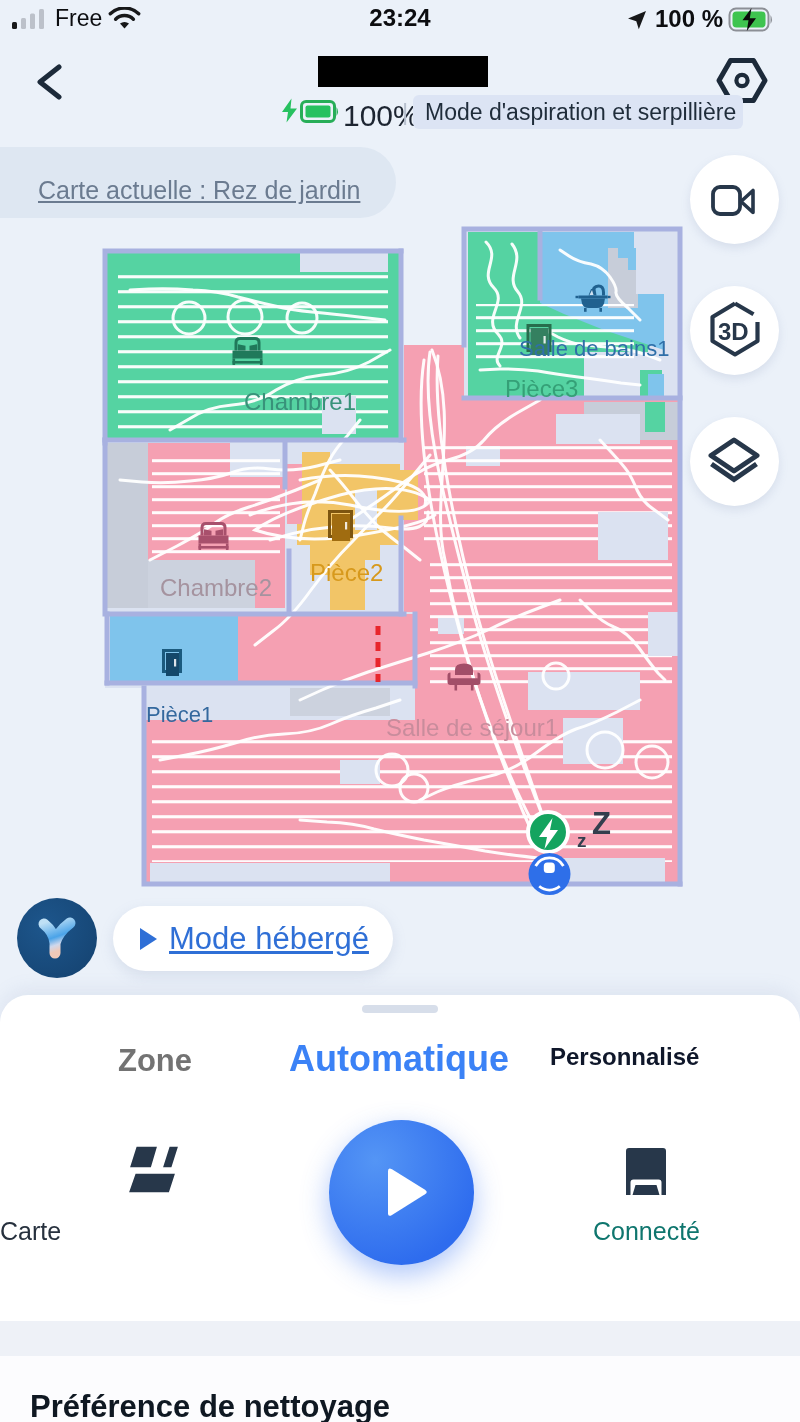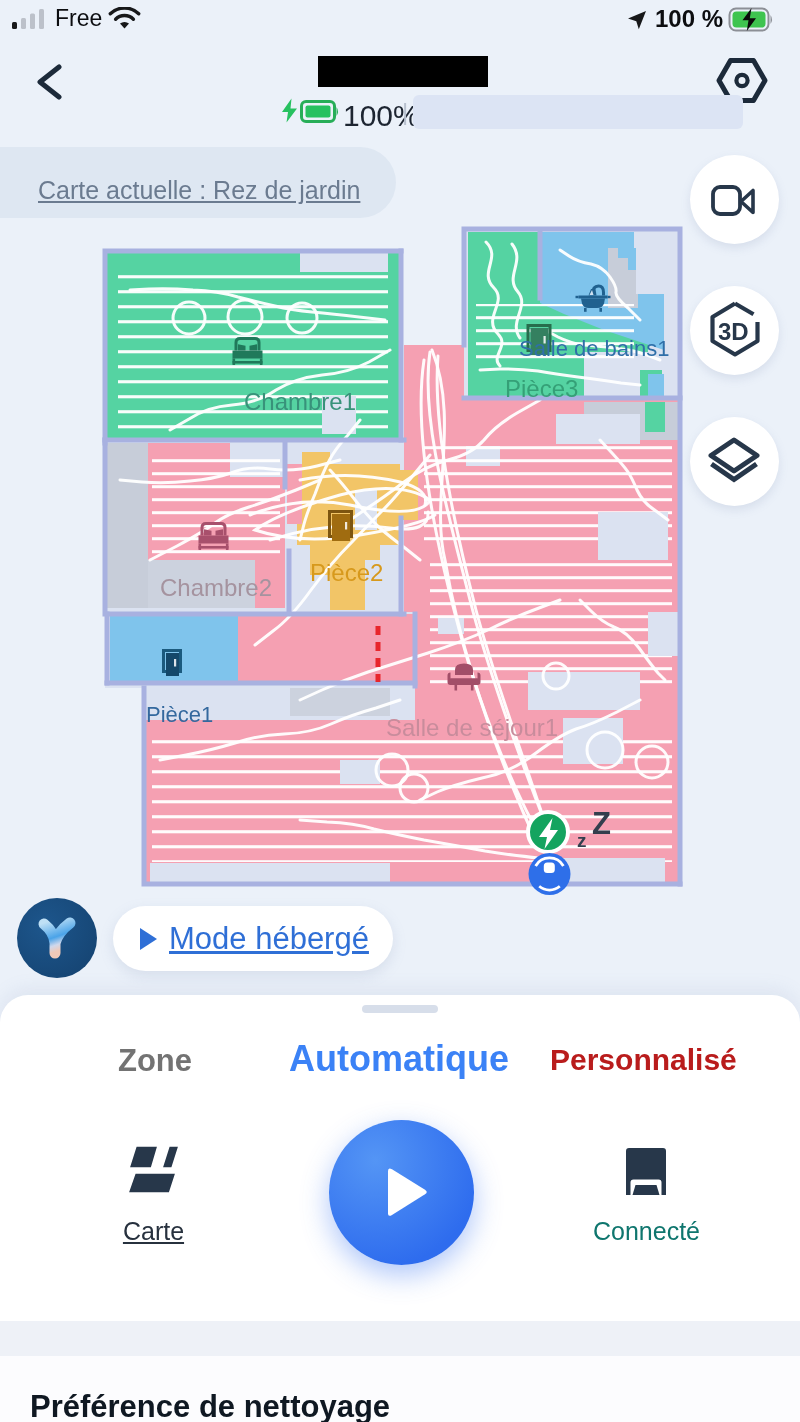--- a/index.html
+++ b/index.html
@@ -19,20 +19,21 @@
   </svg>
 
   <div class="abs" style="left:55px;top:5px;font-size:23px;color:#0c0d10;">Free</div>
 
   <svg class="abs" style="left:108px;top:7px;" width="33" height="24" viewBox="0 0 33 24">
     <path d="M16.5 21.5 L12 16.6 A7 7 0 0 1 21 16.6 Z" fill="#17181a"></path>
     <path d="M7.6 12.2 A12.6 12.6 0 0 1 25.4 12.2" stroke="#17181a" stroke-width="3.4" fill="none" stroke-linecap="round"></path>
     <path d="M2.3 6.8 A20.3 20.3 0 0 1 30.7 6.8" stroke="#17181a" stroke-width="3.4" fill="none" stroke-linecap="round"></path>
   </svg>
 
+  <div class="abs" style="left:0;top:4px;width:800px;text-align:center;font-size:24px;font-weight:600;color:#0c0d10;">23:24</div>
 
   <svg class="abs" style="left:626px;top:9px;" width="22" height="22" viewBox="0 0 22 22">
     <path d="M20 2 L12.8 20.3 L10.3 12.2 L2 9.5 Z" fill="#17181a"></path>
   </svg>
 
   <div class="abs" style="left:655px;top:5px;font-size:24px;color:#0c0d10;font-weight:bold;">100 %</div>
 
   <svg class="abs" style="left:728px;top:7px;" width="46" height="25" viewBox="0 0 46 25">
     <rect x="1.5" y="1.5" width="39" height="22" rx="6.5" fill="none" stroke="#8c8f96" stroke-width="2"></rect>
     <rect x="4.5" y="4.5" width="33" height="16" rx="4" fill="#3ec44f"></rect>
@@ -65,20 +66,21 @@
     <rect x="1.5" y="1.5" width="33" height="20" rx="4.5" fill="none" stroke="#27ae58" stroke-width="3"></rect>
     <rect x="5.5" y="5.5" width="25" height="12" rx="2" fill="#27c160"></rect>
     <path d="M36.5 7 Q39.5 11.5 36.5 16 Z" fill="#27ae58"></path>
   </svg>
 
   <div class="abs" style="left:343px;top:99px;font-size:30px;color:#1d2531;">100%</div>
 
   <div class="abs" style="left:402px;top:98px;font-size:24px;color:#b7c0ce;">|</div>
 
   <div class="abs" style="left:413px;top:95px;width:330px;height:34px;background:#dce4f4;border-radius:6px;"></div>
+  <div class="abs" style="left:425px;top:99px;font-size:23px;color:#1f2c3a;">Mode d'aspiration et serpillière</div>
 </div>
 
 <div class="abs" style="left:0;top:147px;width:396px;height:71px;background:#dee7f2;border-radius:0 36px 36px 0;"></div>
 <div class="abs" style="left:38px;top:176px;font-size:25px;color:#6b7b90;text-decoration:underline;">Carte actuelle : Rez de jardin</div>
 
 <div id="mapwrap" class="abs" style="left:0;top:0;width:800px;height:1422px;">
 <svg width="800" height="1422" viewBox="0 0 800 1422">
 <defs>
 <pattern id="st" width="20" height="15" patternUnits="userSpaceOnUse">
           <rect x="0" y="5.2" width="20" height="3.1" fill="white" fill-opacity="0.96"></rect>
@@ -338,29 +340,29 @@
 <div class="abs" style="left:169px;top:921px;font-size:31px;color:#2f6fd6;text-decoration:underline;">Mode hébergé</div>
 
 <div class="abs" style="left:0;top:995px;width:800px;height:427px;background:#fff;border-radius:28px 28px 0 0;box-shadow:0 -6px 18px rgba(120,140,180,0.12);"></div>
 
 <div class="abs" style="left:362px;top:1005px;width:76px;height:8px;background:#d7deea;border-radius:4px;"></div>
 
 <div class="abs" style="left:118px;top:1043px;font-size:31px;font-weight:700;color:#737373;">Zone</div>
 
 <div class="abs" style="left:289px;top:1038px;font-size:36px;font-weight:700;color:#3b82f6;">Automatique</div>
 
-<div class="abs" style="left:550px;top:1043px;font-size:30px;font-weight:700;color:#b91c1c;">Personnalisé</div>
+<div class="abs" style="left:550px;top:1043px;font-size:24px;font-weight:700;color:#0f172a;">Personnalisé</div>
 
 <svg class="abs" style="left:125px;top:1145px;" width="58" height="49" viewBox="0 0 58 49">
   <path d="M11 1 L33 1 L26.5 23 L4 23 Z" fill="#27374a" stroke="#fff" stroke-width="1.6"></path>
   <path d="M44 1 L54 1 L47 23 L37 23 Z" fill="#27374a" stroke="#fff" stroke-width="1.6"></path>
   <path d="M10 28 L51 28 L44.5 48 L3 48 Z" fill="#27374a" stroke="#fff" stroke-width="1.6"></path>
 </svg>
 
-<div class="abs" style="left:0px;top:1217px;width:307px;text-align:center;font-size:25px;color:#27313e;text-decoration:underline;">Carte</div>
+<div class="abs" style="left:0px;top:1217px;width:307px;font-size:25px;color:#27313e;">Carte</div>
 
 <div class="abs" style="left:329px;top:1120px;width:145px;height:145px;border-radius:50%;background:radial-gradient(circle at 32% 28%, #5495f5, #2e6cee 75%);box-shadow:0 10px 28px rgba(62,118,240,0.42);"></div>
 <svg class="abs" style="left:384px;top:1165px;" width="45" height="55" viewBox="0 0 45 55">
   <path d="M4 6 Q4 2 8 4.3 L41 24.7 Q44.5 27 41 29.3 L8 50 Q4 52.3 4 48.3 Z" fill="#fff"></path>
 </svg>
 
 <svg class="abs" style="left:626px;top:1148px;" width="40" height="47" viewBox="0 0 40 47">
   <path d="M3 0 Q0 0 0 3 L0 47 L4.5 47 L4.5 34.5 Q4.5 31.5 7.5 31.5 L32.5 31.5 Q35.5 31.5 35.5 34.5 L35.5 47 L40 47 L40 3 Q40 0 37 0 Z" fill="#27374a"></path>
   <path d="M9.5 37 L30.5 37 L33.5 47 L6.5 47 Z" fill="#27374a"></path>
 </svg>

